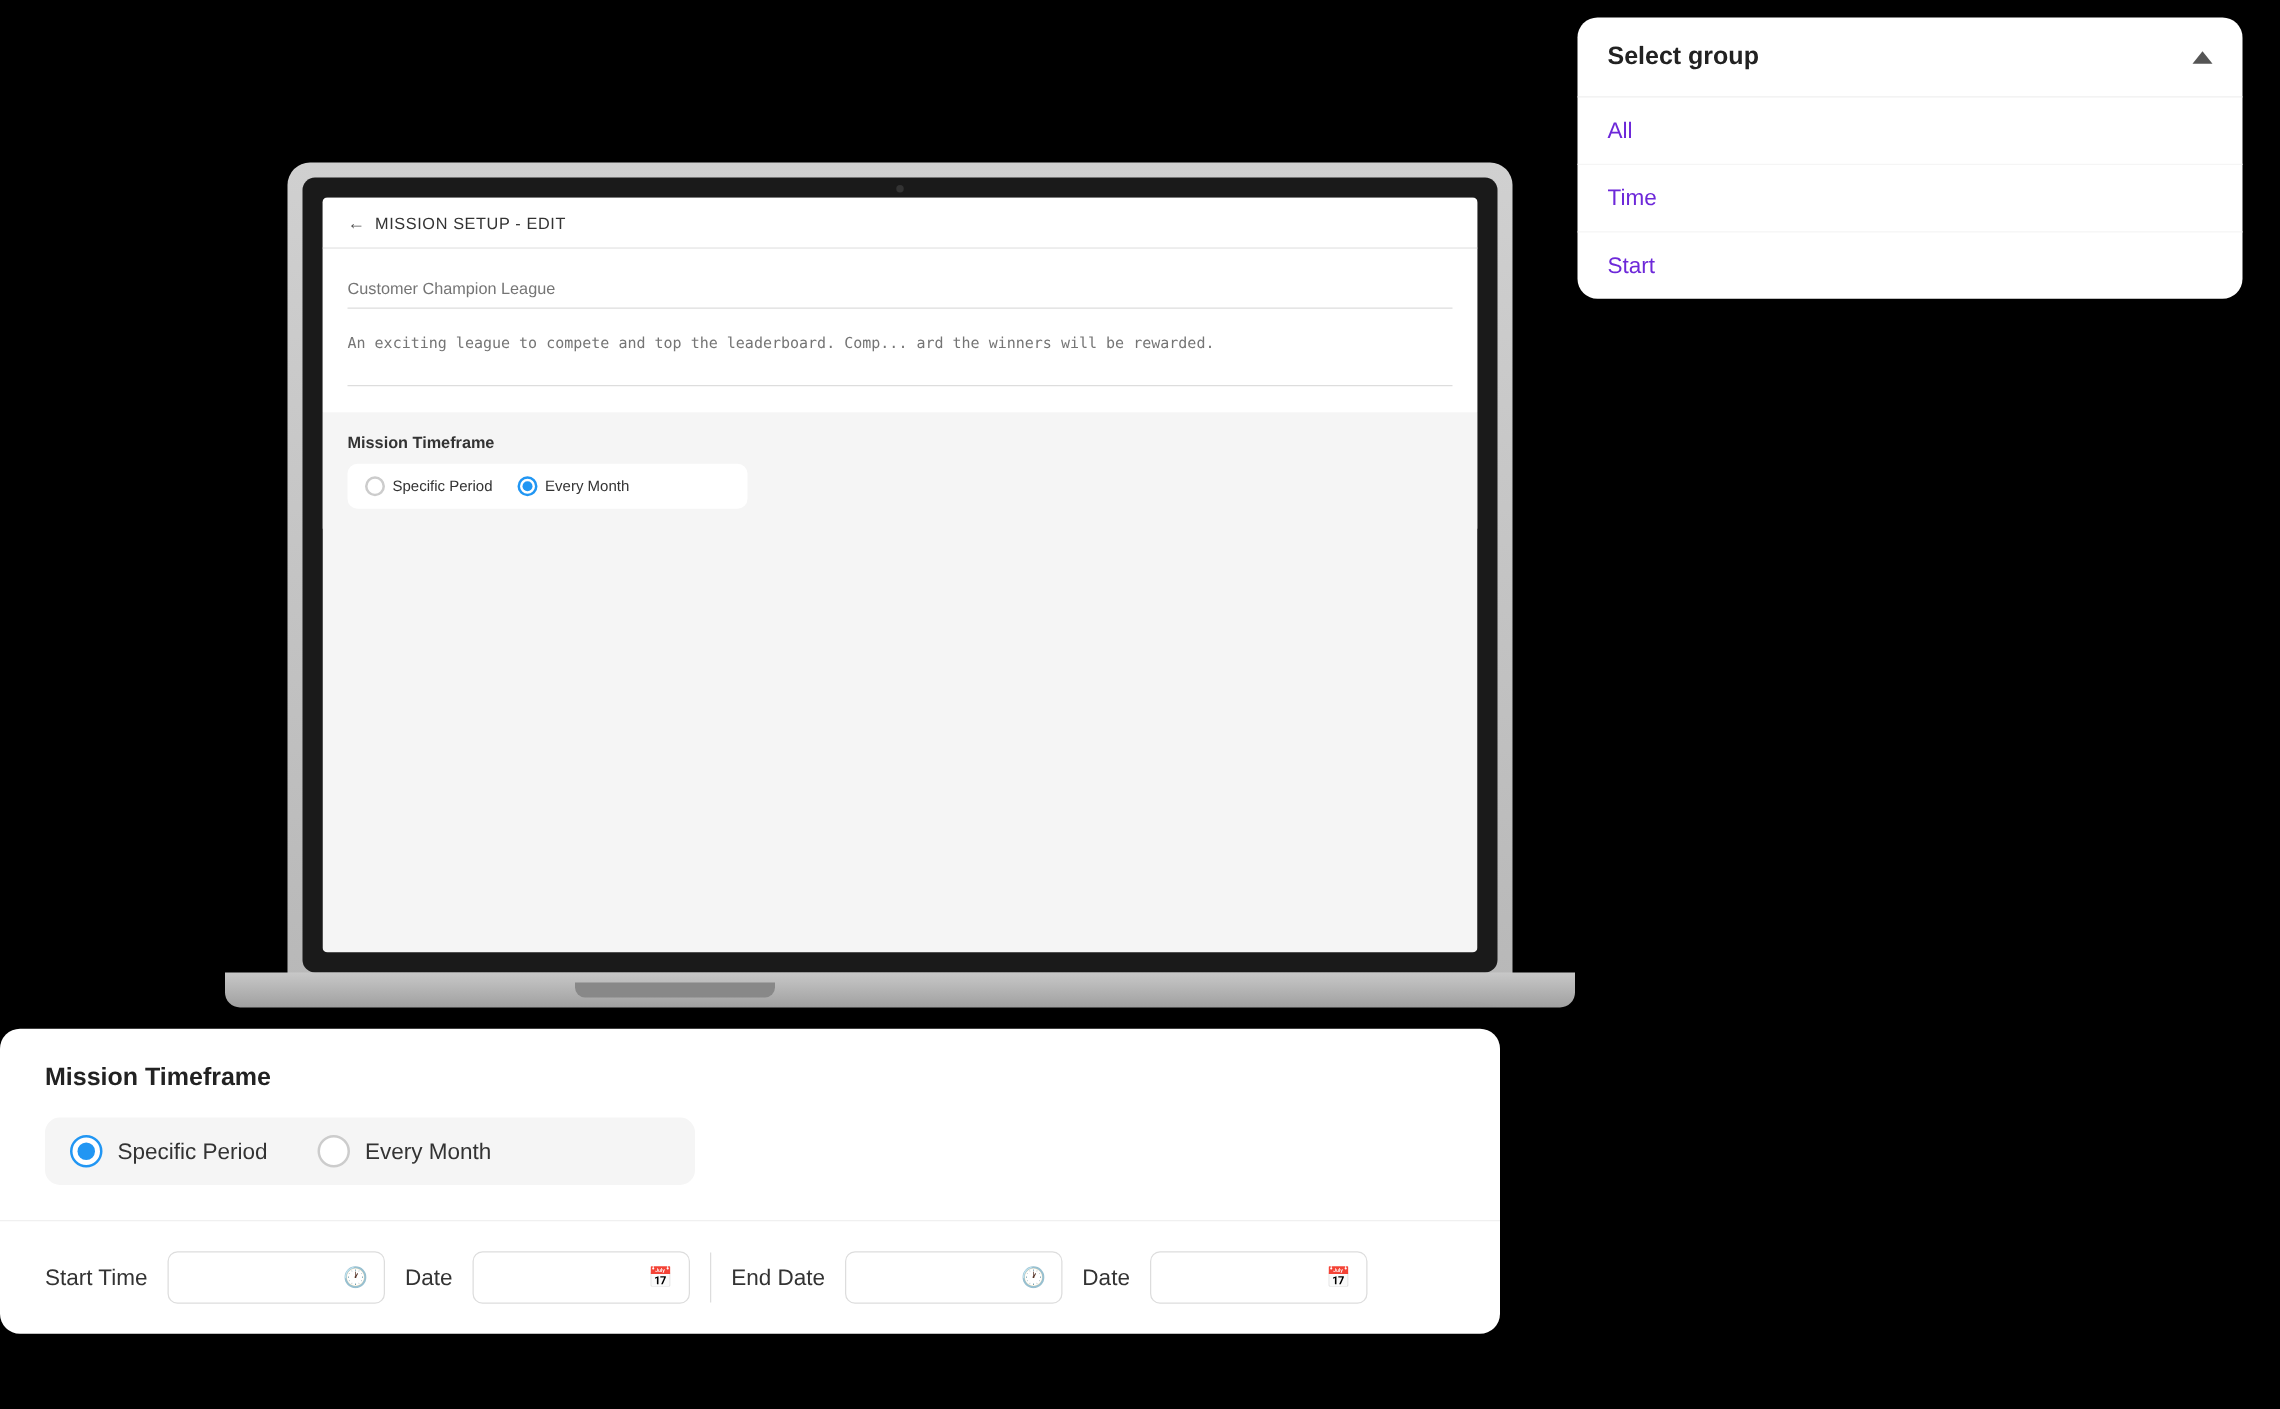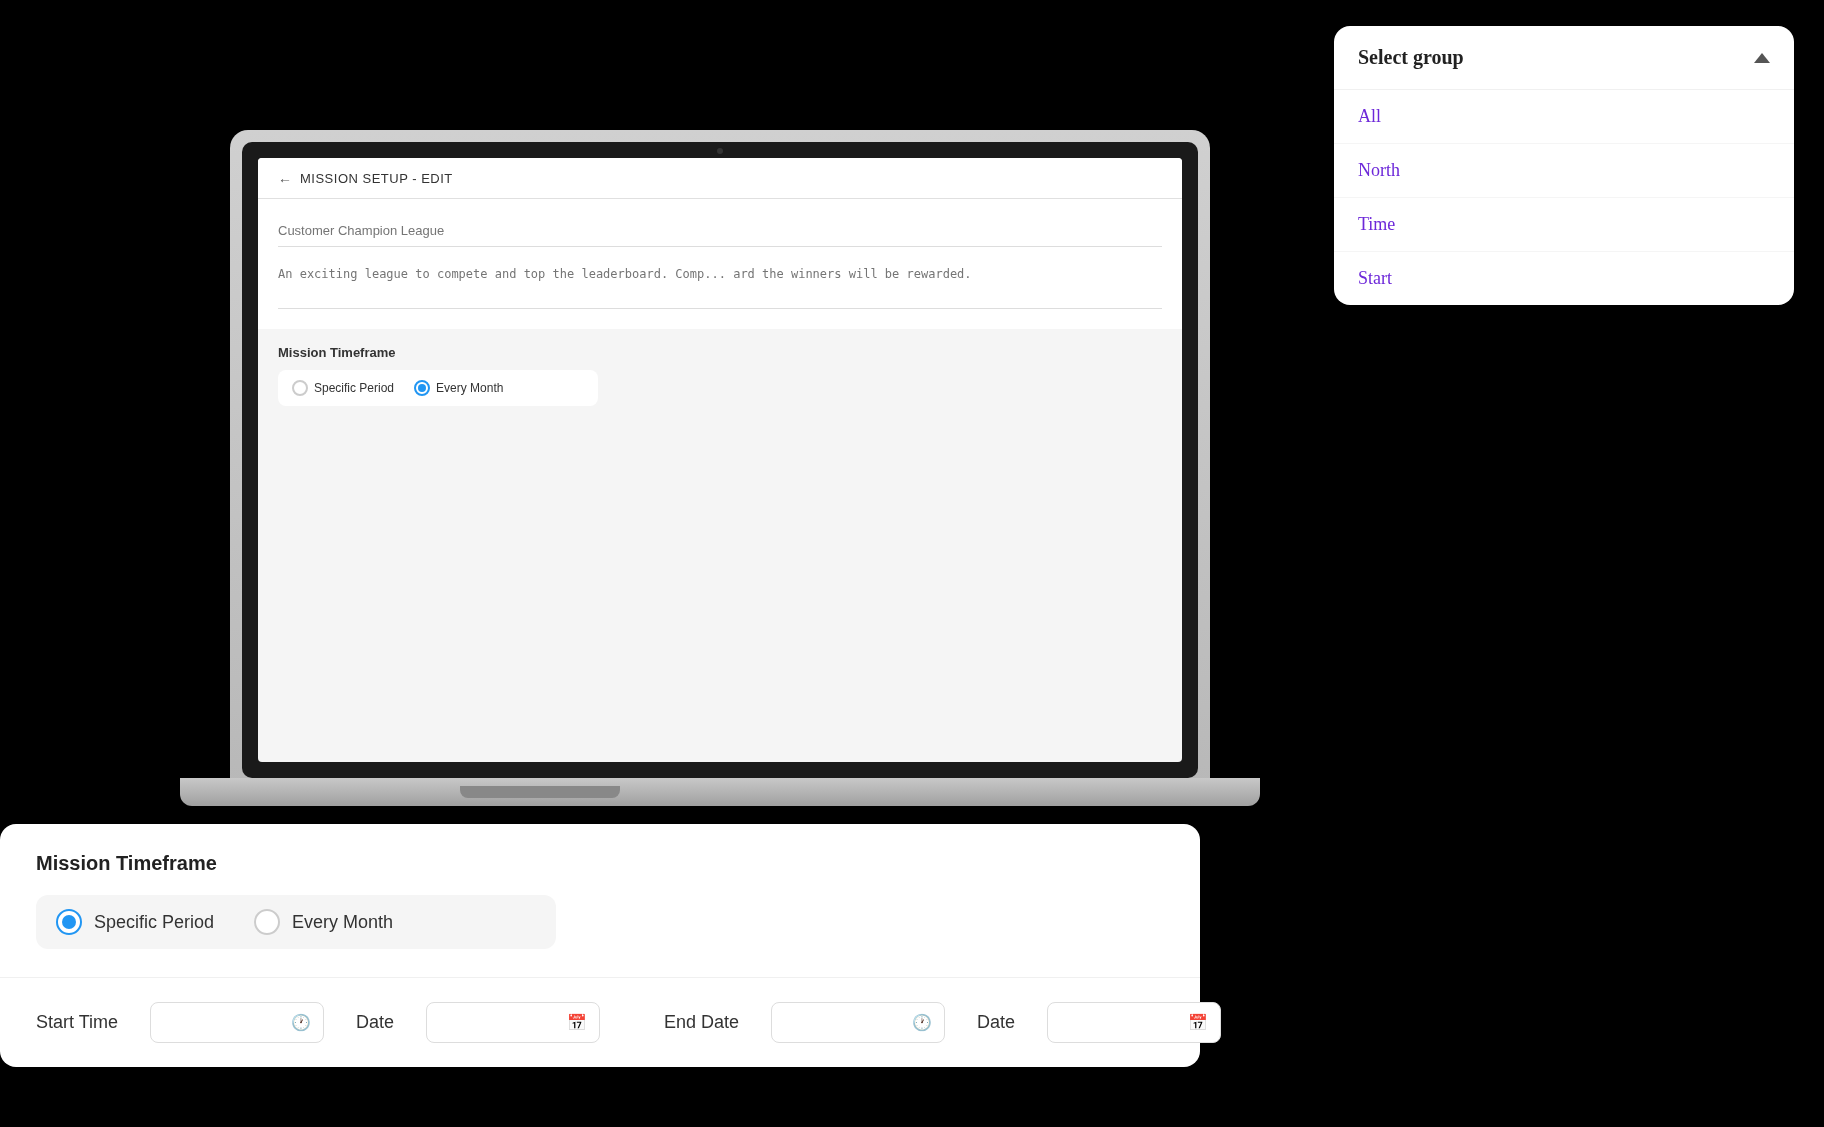--- a/index.html
+++ b/index.html
@@ -275,21 +275,21 @@
       border-radius: 50%;
       border: 2.5px solid #ccc;
       background: #fff;
       flex-shrink: 0;
     }
 
     .datetime-section {
       padding: 24px 36px;
       display: flex;
       align-items: center;
-      gap: 32px;
+      gap: 16px;
     }
     .datetime-label {
       font-size: 18px;
       color: #333;
       font-weight: 500;
       white-space: nowrap;
     }
     .datetime-input {
       display: flex;
       align-items: center;
@@ -361,27 +361,26 @@
           </div>
         </div>
       </div>
     </div>
   </div>
 </div>
 
 <div class="laptop-base"></div>
 <div class="laptop-base-notch"></div>
 
-<div class="dropdown-overlay" style="position:absolute; right:30px; top:26px; width:460px;font-family:Liberation Serif, serif;">
+<div class="dropdown-overlay" style="position:absolute; right:30px; top:14px; width:532px;">
   <div class="dropdown-header">
     <span class="dropdown-title">Select group</span>
     <div class="dropdown-arrow-up"></div>
   </div>
   <div class="dropdown-item">All</div>
-  <div class="dropdown-item">North</div>
   <div class="dropdown-item">Time</div>
   <div class="dropdown-item">Start</div>
 </div>
 
 <div class="bottom-panel" style="position:absolute; left:0; bottom:60px; width:1200px;">
 
   <div class="bottom-panel-section">
     <div class="bottom-panel-title">Mission Timeframe</div>
     <div class="radio-group-large">
       <div class="radio-item-large">

